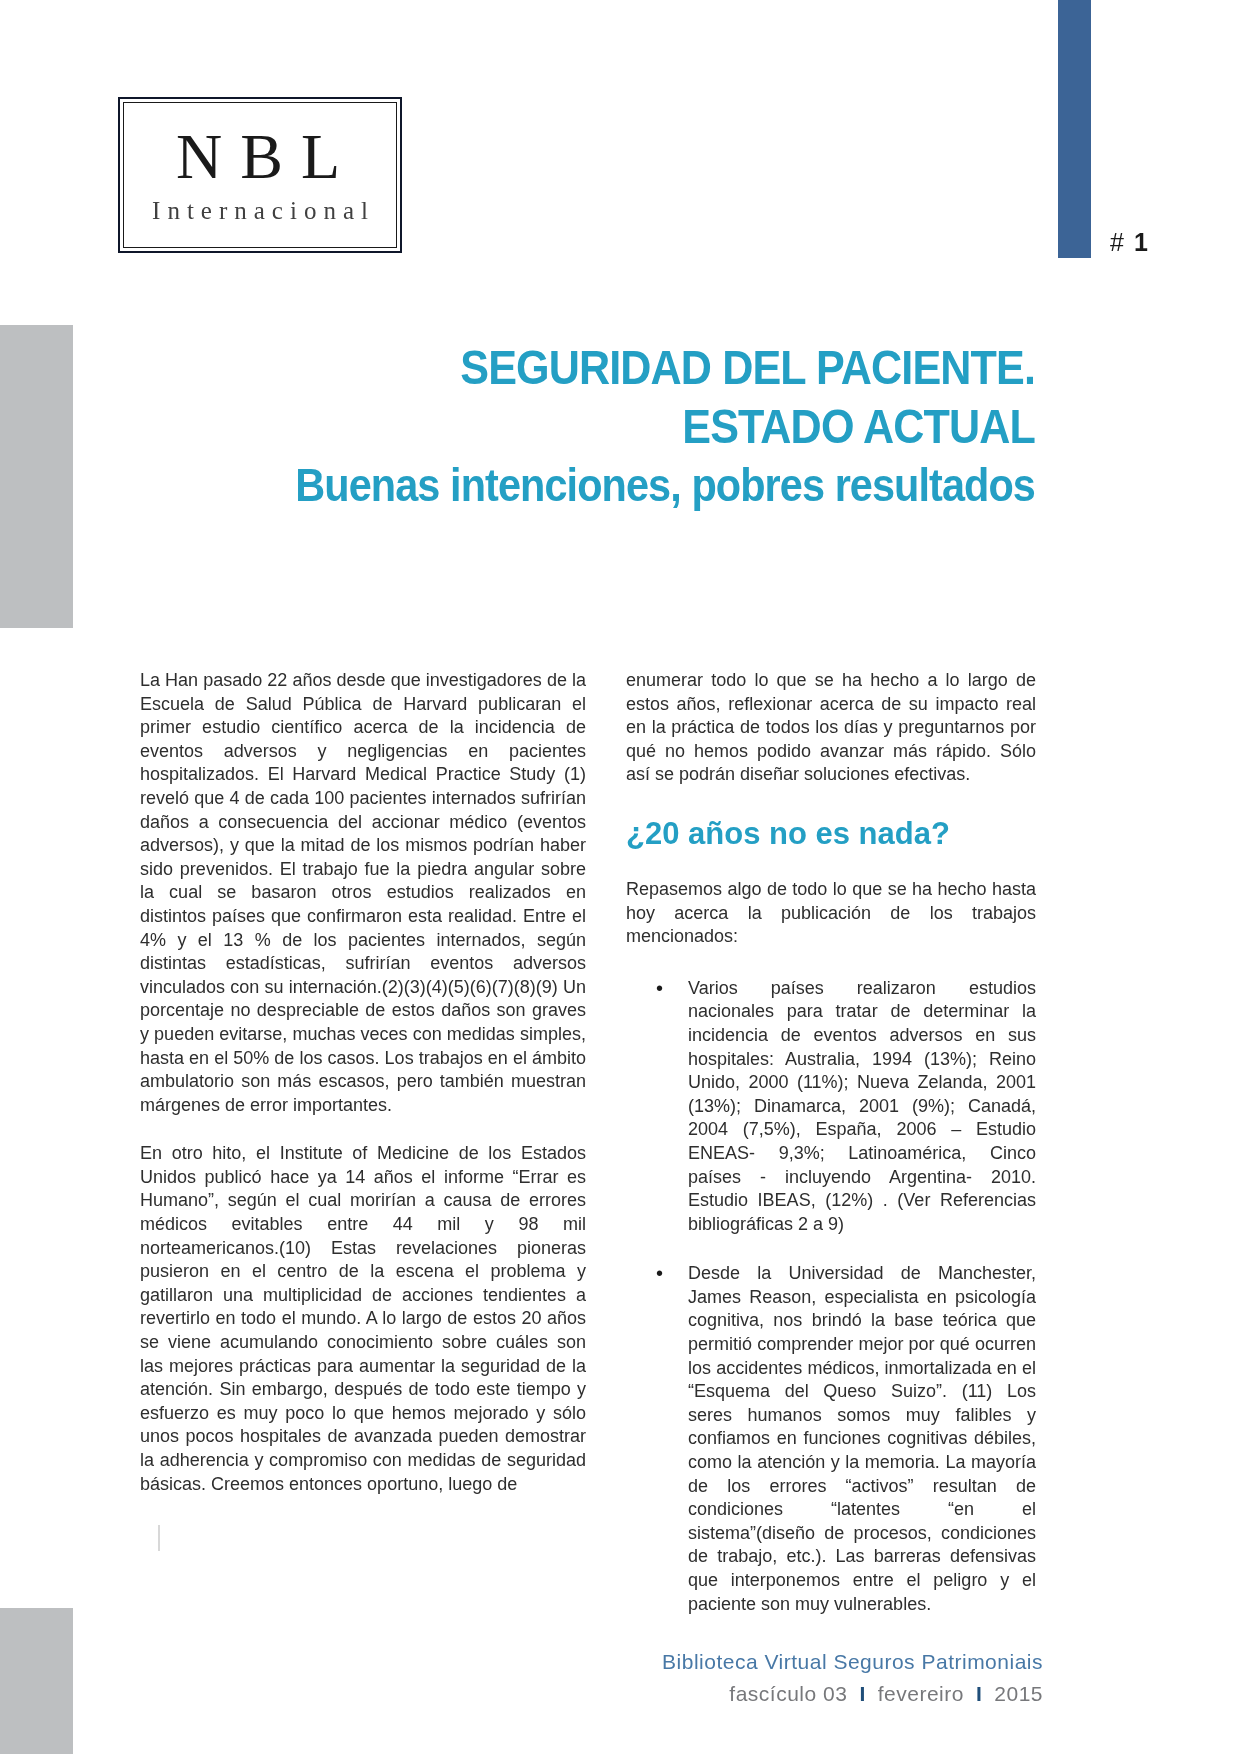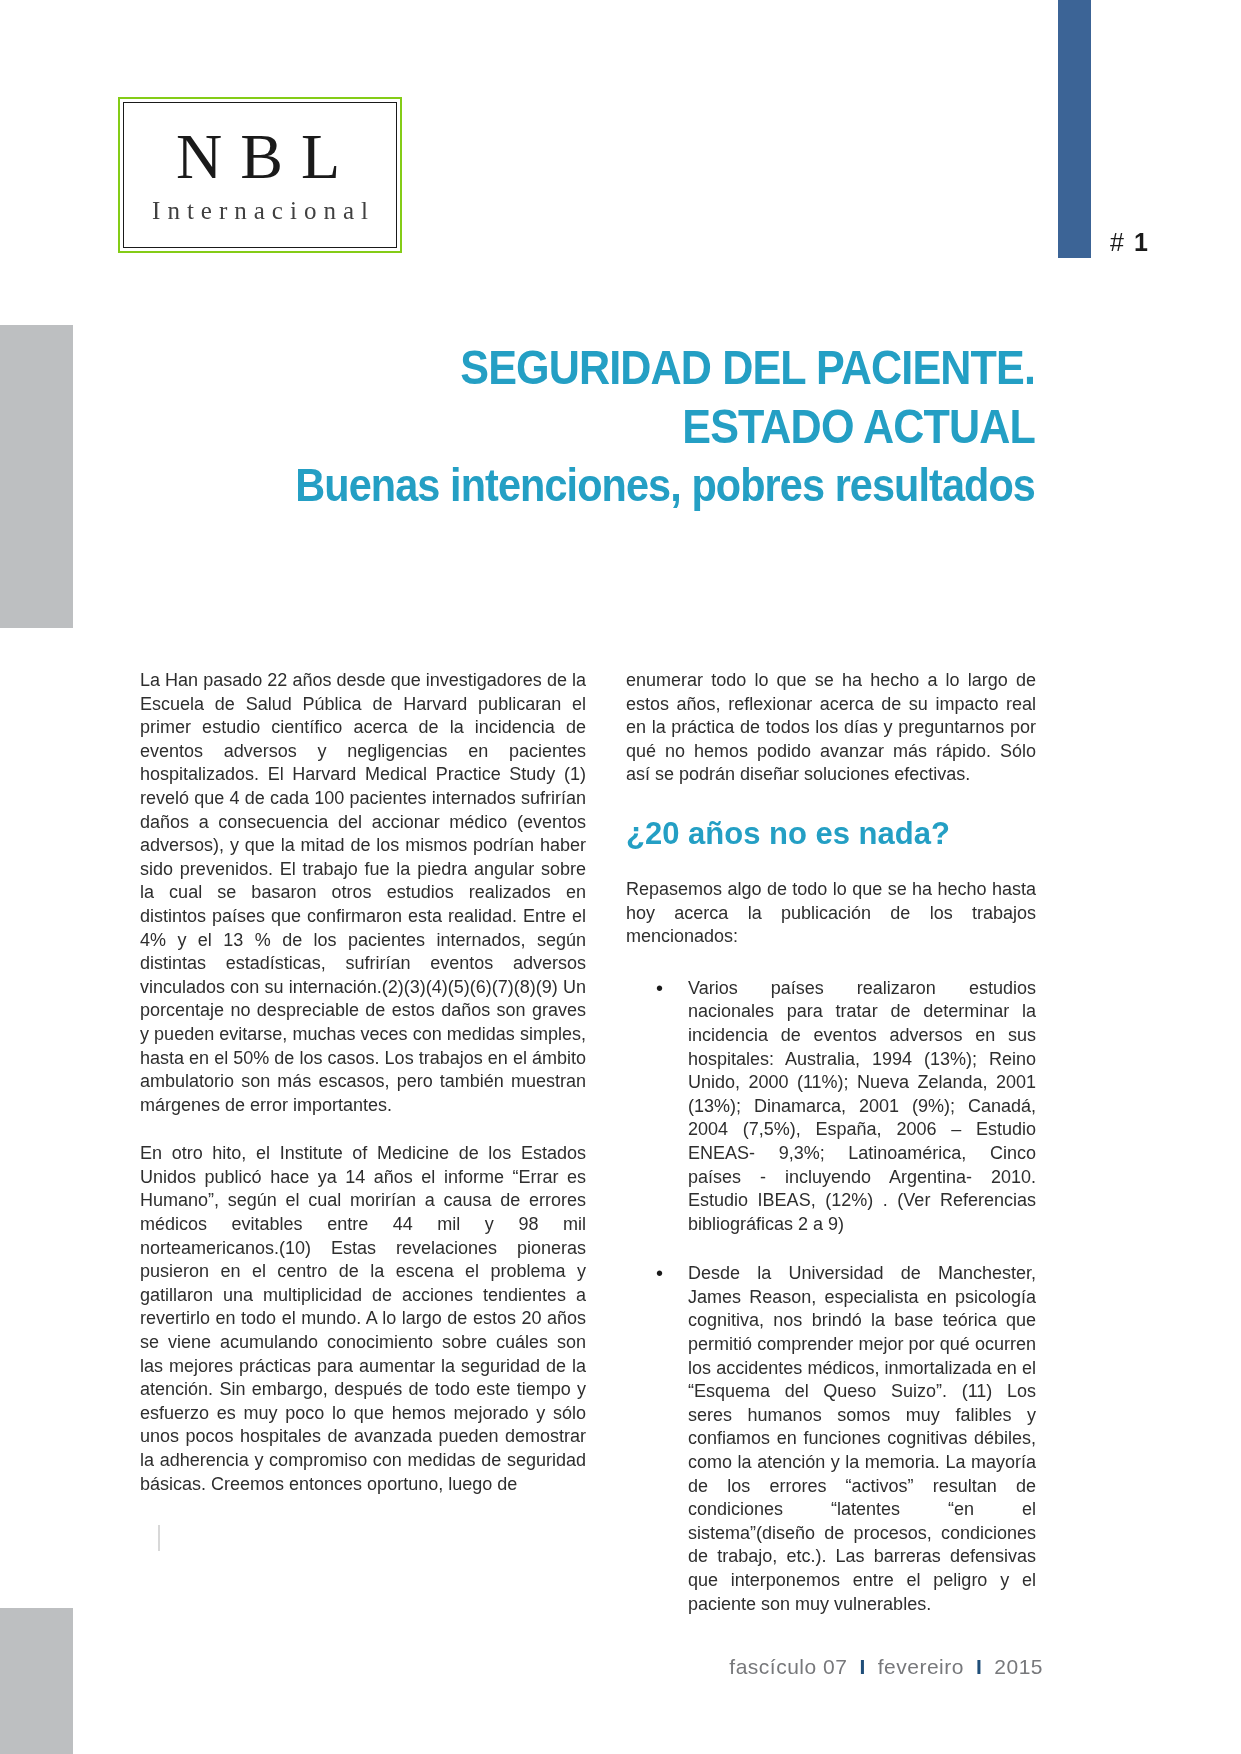--- a/index.html
+++ b/index.html
@@ -20,21 +20,21 @@
   .issue-label {
     position:absolute; left:1110px; top:228px;
     font-size:25px; color:#1a1a1a; white-space:nowrap;
   }
   .issue-label .hash { font-weight:400; }
   .issue-label .num { font-weight:700; margin-left:10px; }
 
   
   .logo-box {
     position:absolute; left:118px; top:97px; width:284px; height:156px;
-    border:2px solid #84cc16;
+    border:2px solid #0f172a;
     box-sizing:border-box;
     display:flex; align-items:center; justify-content:center;
   }
   .logo-inner {
     position:absolute; inset:3px;
     border:1px solid #1a1a1a;
     display:flex; flex-direction:column; align-items:center; justify-content:center;
   }
   .logo-acronym {
     font-family:"Liberation Serif", serif;
@@ -171,18 +171,19 @@
       <div class="bullet-list">
         <div class="bullet-item">Varios países realizaron estudios nacionales para tratar de determinar la incidencia de eventos adversos en sus hospitales: Australia, 1994 (13%); Reino Unido, 2000 (11%); Nueva Zelanda, 2001 (13%); Dinamarca, 2001 (9%); Canadá, 2004 (7,5%), España, 2006 – Estudio ENEAS- 9,3%; Latinoamérica, Cinco países - incluyendo Argentina- 2010. Estudio IBEAS, (12%) . (Ver Referencias bibliográficas 2 a 9)</div>
         <div class="bullet-item">Desde la Universidad de Manchester, James Reason, especialista en psicología cognitiva, nos brindó la  base teórica que permitió comprender mejor por qué ocurren los accidentes médicos, inmortalizada en el “Esquema del Queso Suizo”. (11) Los seres humanos somos muy falibles y confiamos en funciones cognitivas débiles, como la atención y la memoria. La mayoría de los errores “activos” resultan de condiciones “latentes “en el sistema”(diseño de procesos, condiciones de trabajo, etc.). Las barreras defensivas que interponemos entre el peligro y el paciente son muy vulnerables.</div>
       </div>
     </div>
   </div>
 
   <div class="cursor-artifact"></div>
 
   <div class="footer">
+    <div class="footer-line1">Biblioteca Virtual Seguros Patrimoniais</div>
     <div class="footer-line2">
-      <span>fascículo 07</span><span class="footer-sep">I</span><span>fevereiro</span><span class="footer-sep">I</span><span>2015</span>
+      <span>fascículo 03</span><span class="footer-sep">I</span><span>fevereiro</span><span class="footer-sep">I</span><span>2015</span>
     </div>
   </div>
 
 </div>
 
 </body></html>

